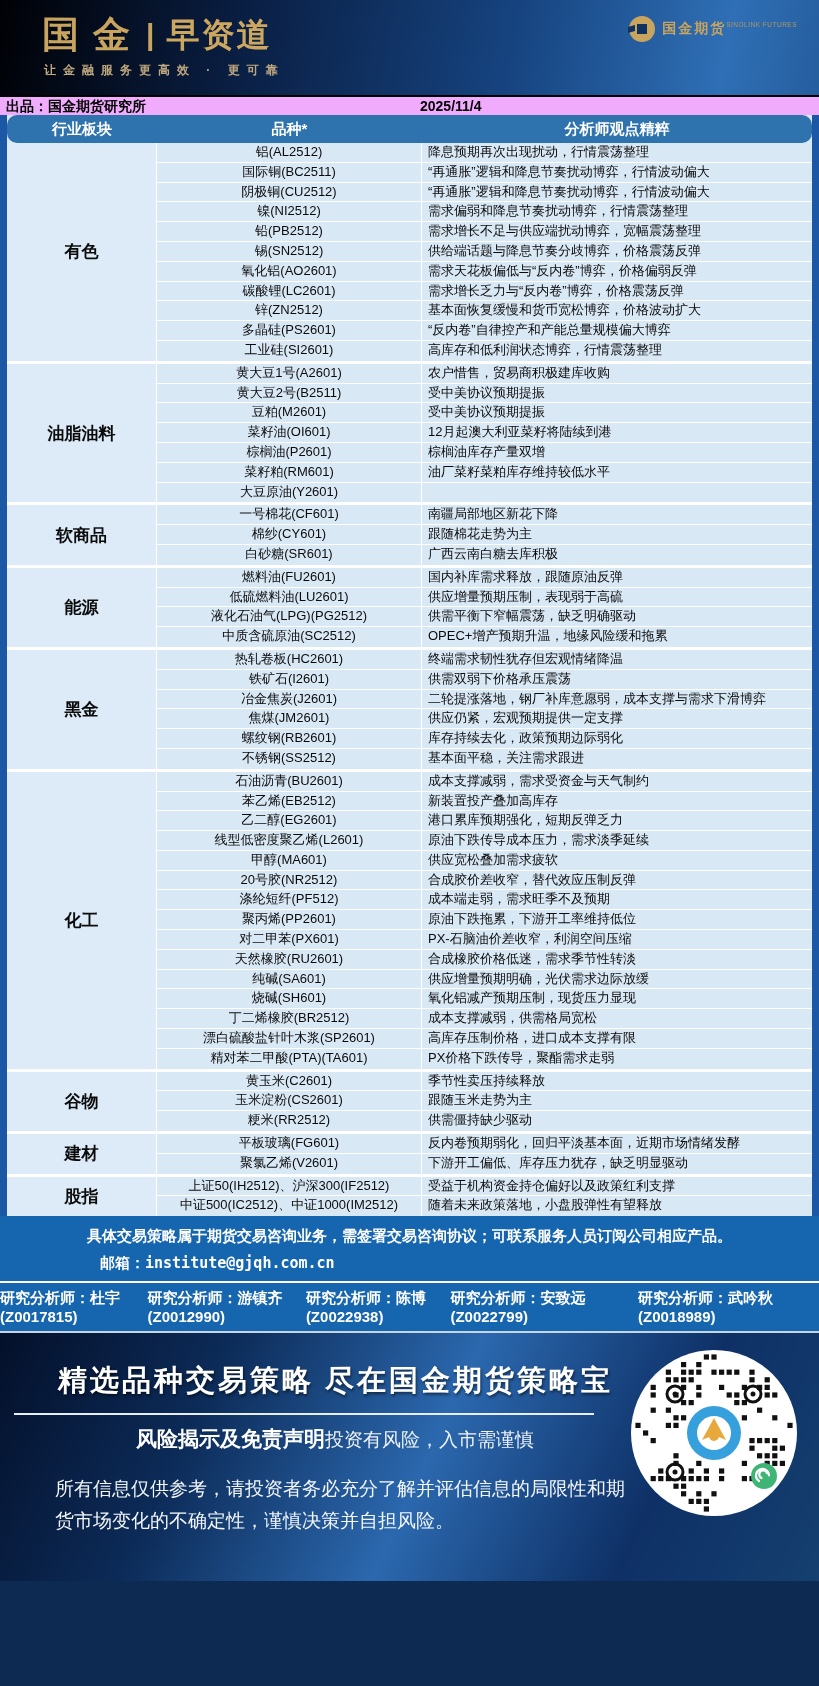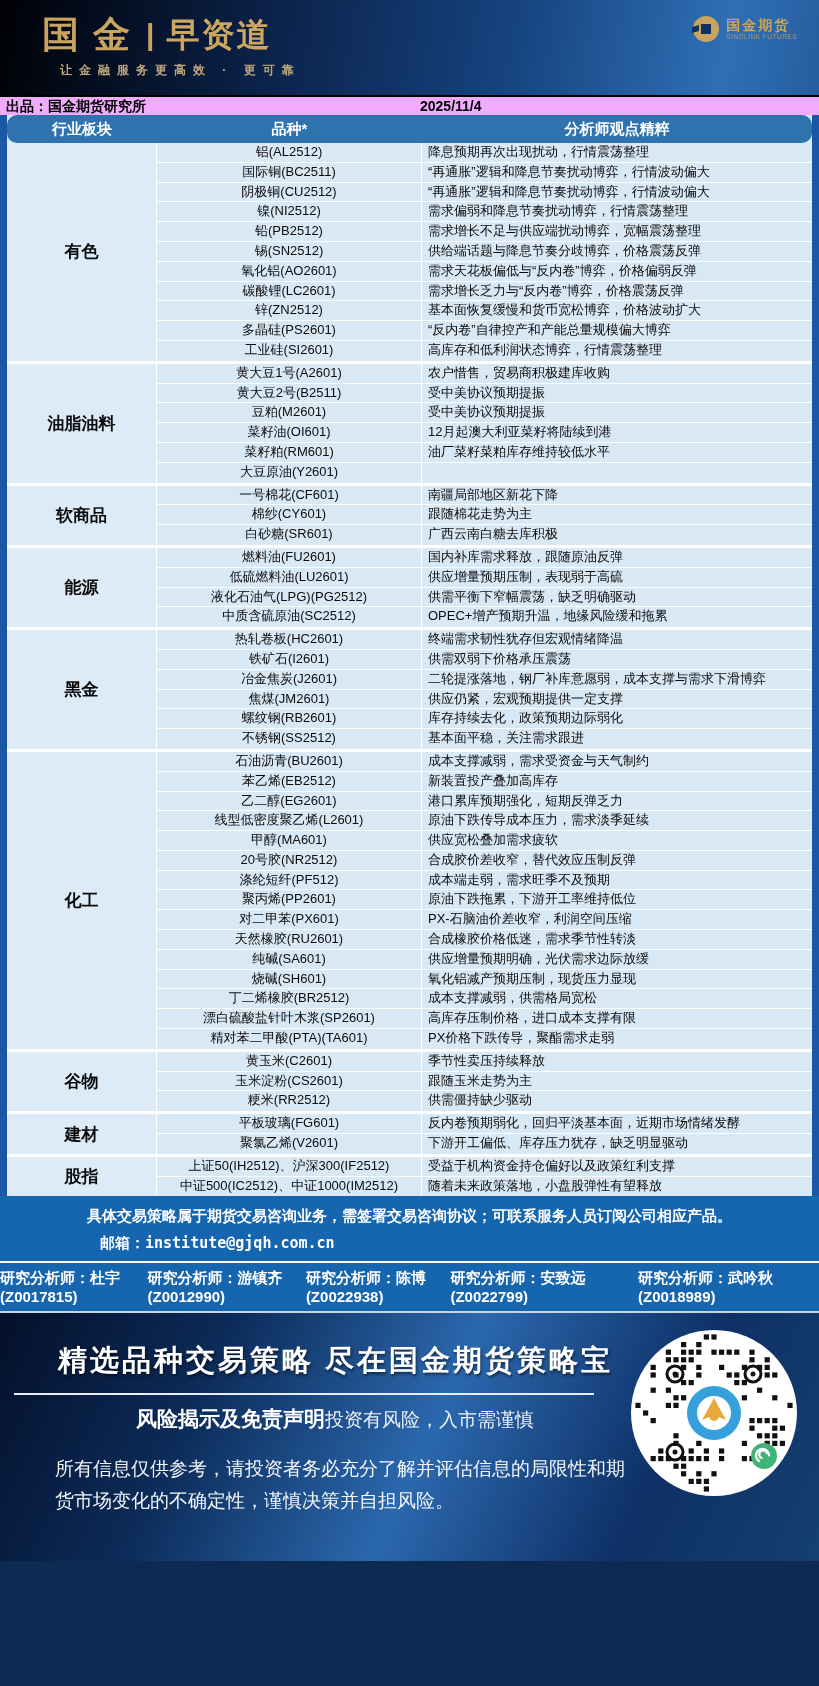--- a/index.html
+++ b/index.html
@@ -15,29 +15,29 @@
   .header {
     height: 95px; position: relative;
     background: linear-gradient(100deg, #000105 0%, #0a1f44 30%, #16437f 62%, #2f6fb5 88%, #255e9f 100%);
     overflow: hidden;
   }
   .brand-row { position: absolute; left: 42px; top: 10px; display: flex; align-items: center; gap: 12px; }
   .brand-cn { font-family: "DejaVu Serif", "Liberation Serif", serif; font-weight: bold;
     font-size: 37px; color: #c9a45e; letter-spacing: 14px; }
   .brand-sep { color: #c9a45e; font-size: 30px; font-weight: bold; margin-left: -10px; }
   .brand-product { font-size: 33px; font-weight: bold; color: #cda75f; letter-spacing: 2px; }
-  .tagline { position: absolute; left: 60px; top: 62px; color: #bfa87e; font-size: 12px;
+  .tagline { position: absolute; left: 44px; top: 62px; color: #bfa87e; font-size: 12px;
     letter-spacing: 7px; font-weight: bold; }
   .corner-logo { position: absolute; right: 22px; top: 16px; display: flex; align-items: center; gap: 7px; }
   .coin { width: 26px; height: 26px; border-radius: 50%; background: #c9a45e; position: relative; }
   .coin::before { content: ""; position: absolute; left: 8px; top: 8px; width: 10px; height: 10px;
     background: #10325f; }
   .coin::after { content: ""; position: absolute; left: -1px; top: 10px; width: 7px; height: 6px;
     background: #10325f; transform: skewY(-15deg); }
-  .corner-text { display: flex; flex-direction: column; line-height: 1.1; }
+  .corner-text { display: flex; flex-direction: row; line-height: 1.1; }
   .corner-cn { color: #c9a45e; font-weight: bold; font-size: 14px; letter-spacing: 2px; }
   .corner-en { color: #b3985e; font-size: 6.5px; letter-spacing: 0.5px; }
 
   
   .meta-bar { height: 20px; background: #f0abfc; border-top: 2px solid #000; position: relative;
     font-size: 14px; font-weight: bold; color: #000; line-height: 18px; }
   .meta-producer { position: absolute; left: 6px; top: 0; }
   .meta-date { position: absolute; left: 420px; top: 0; }
 
   
@@ -181,20 +181,24 @@
               <div class="cell product">黄大豆2号(B2511)</div>
               <div class="cell view">受中美协议预期提振</div>
             </div>
             <div class="trow">
               <div class="cell product">豆粕(M2601)</div>
               <div class="cell view">受中美协议预期提振</div>
             </div>
             <div class="trow">
               <div class="cell product">菜籽油(OI601)</div>
               <div class="cell view">12月起澳大利亚菜籽将陆续到港</div>
+            </div>
+            <div class="trow">
+              <div class="cell product">棕榈油(P2601)</div>
+              <div class="cell view">棕榈油库存产量双增</div>
             </div>
             <div class="trow">
               <div class="cell product">菜籽粕(RM601)</div>
               <div class="cell view">油厂菜籽菜粕库存维持较低水平</div>
             </div>
             <div class="trow">
               <div class="cell product">大豆原油(Y2601)</div>
             </div>
           </div>
         </div>

